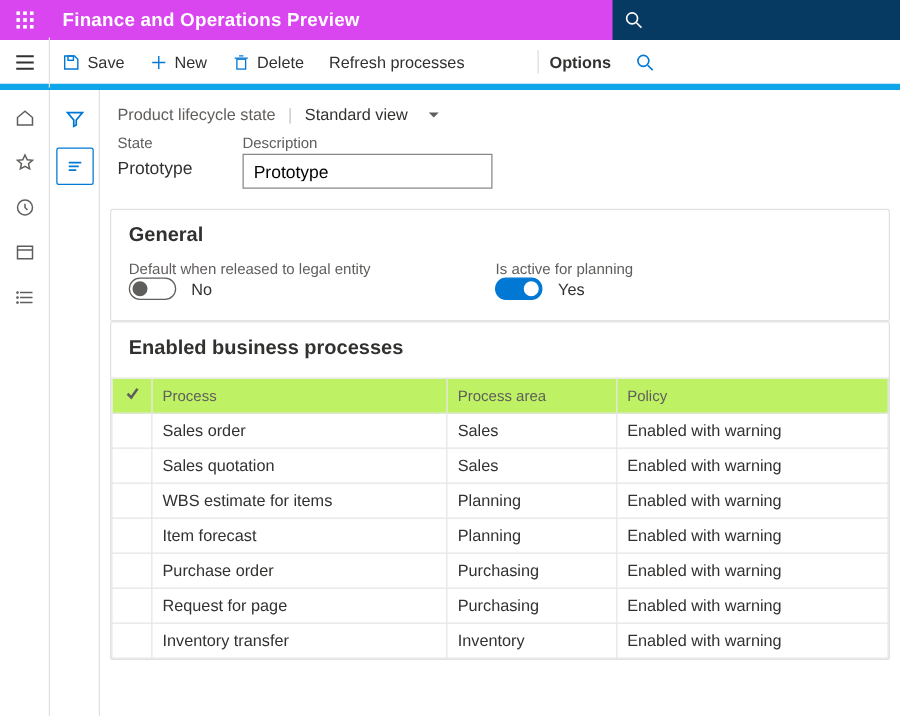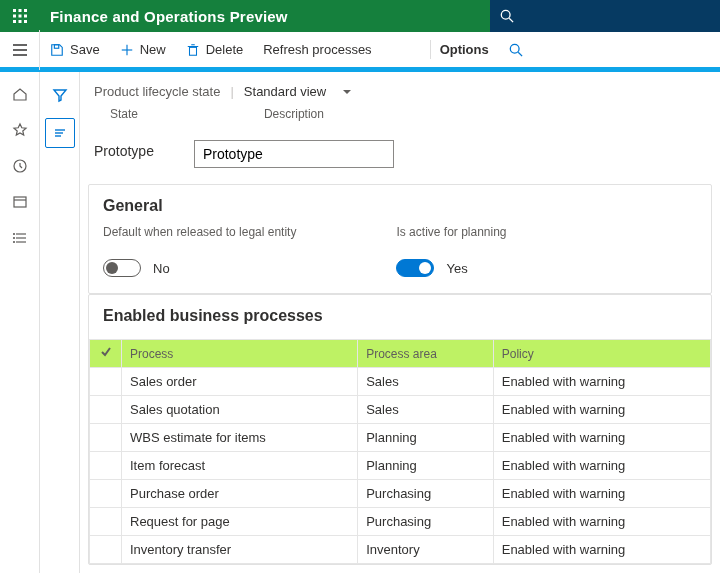--- a/index.html
+++ b/index.html
@@ -1,19 +1,19 @@
 <!DOCTYPE html>
 <html><head>
 <meta charset="utf-8">
 <style>
 * { box-sizing: border-box; margin: 0; padding: 0; font-family: "Segoe UI", -apple-system, sans-serif; }
 body { width: 720px; height: 573px; overflow: hidden; background: #fff; font-size: 13px; color: #323130; }
 
 
-.topbar { height: 32px; background: #15803d; color: #fff; display: flex; align-items: center; }
+.topbar { height: 32px; background: #d946ef; color: #fff; display: flex; align-items: center; }
 .waffle { width: 40px; height: 32px; display: flex; align-items: center; justify-content: center; cursor: pointer; }
 .waffle svg { fill:#fff; }
 .app-title { font-size: 15px; font-weight: 600; letter-spacing: .2px; padding-left: 10px; }
 .search-wrap { margin-left: auto; background: #063a62; display: flex; align-items: center; padding: 0 10px; height: 32px; width: 230px; }
 .search-wrap svg { fill:#fff; width:14px; height:14px; margin-right:8px; }
 .search-wrap input { background: transparent; border: 0; color: #fff; outline: none; font-size: 13px; width: 100%; }
 .search-wrap input::placeholder { color: #cfe4f4; }
 
 
 .actionbar { height: 40px; border-bottom: 5px solid #0ea5e9; display: flex; align-items: center; padding-left: 0; }
@@ -39,30 +39,30 @@
 .rail2-btn.active { border-color:#0078d4; }
 
 
 .main { flex:1; overflow:auto; }
 .crumbs { display:flex; align-items:center; gap:10px; padding:12px 14px 8px; color:#605e5c; font-size:13px;}
 .crumbs .sep{color:#c8c6c4;}
 .viewsel { display:flex; align-items:center; gap:16px; cursor:pointer; color:#323130;}
 .viewsel svg{width:10px;height:10px;fill:#605e5c;}
 
 .fields { display:flex; gap:40px; padding: 0 14px 16px;}
-.field { display:flex; flex-direction:column; gap:19px;align-items:center;}
+.field { display:flex; flex-direction:column; gap:2px;}
 .field-label { font-size:12px; color:#605e5c; }
 .field-value { font-size:14px; padding:3px 0 5px;}
 .field-input { border:1px solid #8a8886; padding:5px 8px; font-size:14px; width:200px; outline:none; }
 
 .card { border:1px solid #e1e1e1; margin:0 8px 0; background:#fff; border-radius:2px;}
 .card-title { font-size:16px; font-weight:600; padding:12px 14px 10px;}
 
 .togglerow { display:flex; padding:0 14px 16px; gap:100px;}
-.toggle-group { display:flex; flex-direction:column; gap:20px;}
+.toggle-group { display:flex; flex-direction:column; gap:0;}
 .tg-label { font-size:12px; color:#605e5c;}
 .toggle { display:flex; align-items:center; gap:12px;}
 .switch { width:38px; height:18px; border-radius:10px; position:relative; cursor:pointer;}
 .switch.off { border:1px solid #605e5c; background:#fff;}
 .switch.off .knob{ width:12px;height:12px;border-radius:50%;background:#605e5c;position:absolute;left:2px;top:2px;}
 .switch.on{ background:#0078d4; border:1px solid #0078d4;}
 .switch.on .knob{ width:12px;height:12px;border-radius:50%;background:#fff;position:absolute;right:2px;top:2px;}
 .toggle-text{font-size:13px;}
 
 .tbl { width:100%; border-collapse:collapse; font-size:13px; margin-top:4px;}

